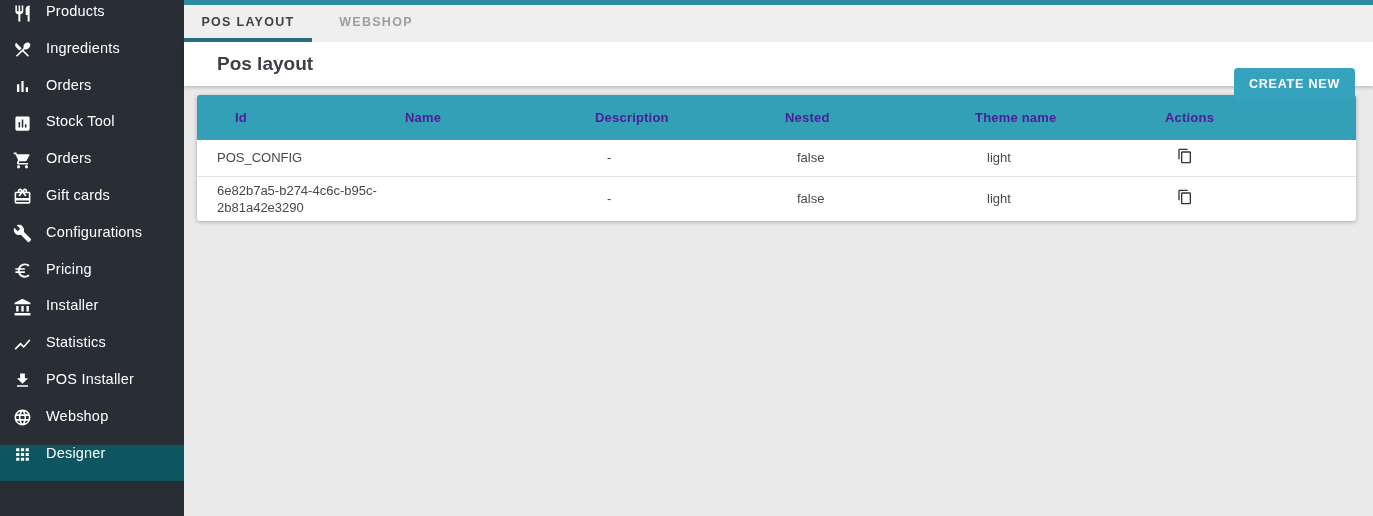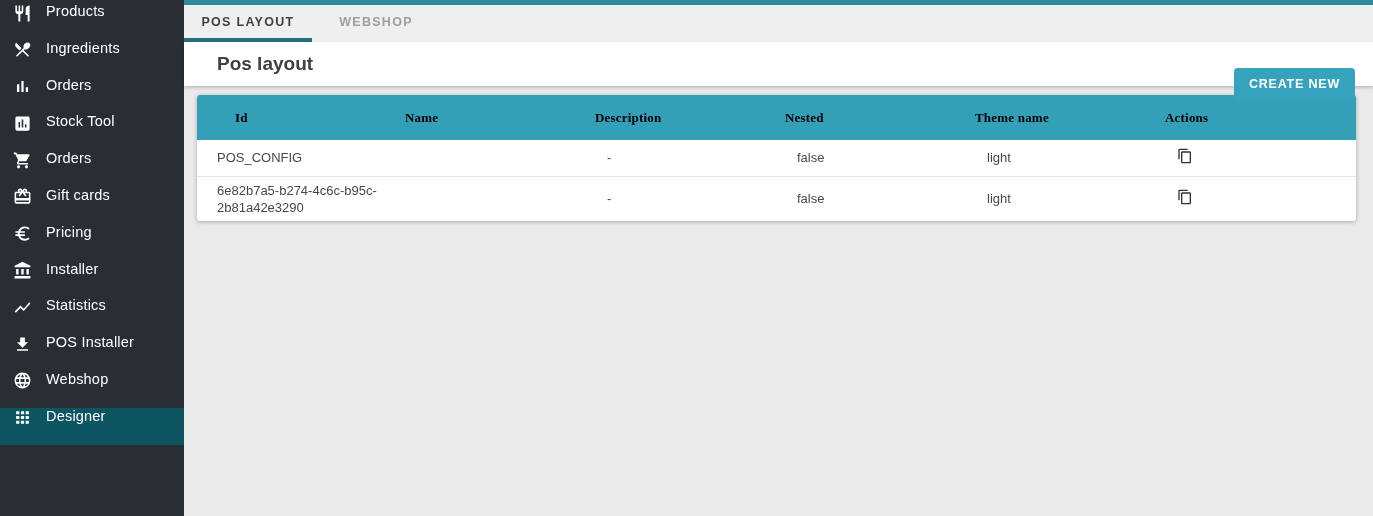--- a/index.html
+++ b/index.html
@@ -29,22 +29,22 @@
                   box-shadow:0 2px 3px rgba(0,0,0,0.18); position:relative; z-index:2; }
   .page-title { font-size:19px; font-weight:700; color:#3b4147; }
   .create-btn { background:#35a3bd; color:#ffffff; border:none; border-radius:4px;
                 height:33px; padding:0 15px; font-size:12.5px; font-weight:600;
                 letter-spacing:0.8px; cursor:pointer; font-family:inherit;margin-top:40px; }
 
   .content { flex:1; padding:9px 17px 0 13px; }
   .table-card { background:#ffffff; border-radius:3px; overflow:hidden;
                 box-shadow:0 1px 4px rgba(0,0,0,0.28); }
   table { width:100%; border-collapse:collapse; table-layout:fixed; }
-  thead th { background:#34a0b8; color:#000000; font-weight:600; text-align:left;
-             height:45px; font-size:13px; padding:0 10px 0 8px; letter-spacing:0.2px;font-family:Liberation Serif, serif; }
+  thead th { background:#34a0b8; color:#4c1d95; font-weight:600; text-align:left;
+             height:45px; font-size:13px; padding:0 10px 0 8px; letter-spacing:0.2px; }
   thead th:first-child { padding-left:38px; }
   td { font-size:13px; color:#45494e; padding:5px 10px 5px 20px; height:36px;
        vertical-align:middle; line-height:17px; overflow-wrap:break-word; }
   tbody tr + tr td { border-top:1px solid #e4e4e4; }
   .copy-btn { background:none; border:none; cursor:pointer; padding:0; line-height:0; }
   .copy-btn svg { width:16px; height:18px; fill:#2f3338; }
 </style>
 </head>
 <body>
 
@@ -92,20 +92,28 @@
         </span>
       <span class="lbl">Orders</span>
     </div>
     <div class="sidebar-item">
       <span class="icon">
           <svg viewBox="0 0 24 24">
             <path d="M20 6h-2.18c.11-.31.18-.65.18-1 0-1.66-1.34-3-3-3-1.05 0-1.96.54-2.5 1.35l-.5.67-.5-.68C10.96 2.54 10.05 2 9 2 7.34 2 6 3.34 6 5c0 .35.07.69.18 1H4c-1.11 0-1.99.89-1.99 2L2 19c0 1.11.89 2 2 2h16c1.11 0 2-.89 2-2V8c0-1.11-.89-2-2-2zm-5-2c.55 0 1 .45 1 1s-.45 1-1 1-1-.45-1-1 .45-1 1-1zM9 4c.55 0 1 .45 1 1s-.45 1-1 1-1-.45-1-1 .45-1 1-1zm11 15H4v-2h16v2zm0-5H4V8h5.08L7 10.83 8.62 12 11 8.76l1-1.36 1 1.36L15.38 12 17 10.83 14.92 8H20v6z"></path>
           </svg>
         </span>
       <span class="lbl">Gift cards</span>
+    </div>
+    <div class="sidebar-item">
+      <span class="icon">
+          <svg viewBox="0 0 24 24">
+            <path d="M22.7 19l-9.1-9.1c.9-2.3.4-5-1.5-6.9-2-2-5-2.4-7.4-1.3L9 6 6 9 1.6 4.7C.4 7.1.9 10.1 2.9 12.1c1.9 1.9 4.6 2.4 6.9 1.5l9.1 9.1c.4.4 1 .4 1.4 0l2.3-2.3c.5-.4.5-1.1.1-1.4z"></path>
+          </svg>
+        </span>
+      <span class="lbl">Configurations</span>
     </div>
     <div class="sidebar-item">
       <span class="icon">
           <svg viewBox="0 0 24 24">
             <path d="M15 18.5c-2.51 0-4.68-1.42-5.76-3.5H15v-2H8.58c-.05-.33-.08-.66-.08-1s.03-.67.08-1H15V9H9.24C10.32 6.92 12.5 5.5 15 5.5c1.61 0 3.09.59 4.23 1.57L21 5.3C19.41 3.87 17.3 3 15 3c-3.92 0-7.24 2.51-8.48 6H3v2h3.06c-.04.33-.06.66-.06 1 0 .34.02.67.06 1H3v2h3.52c1.24 3.49 4.56 6 8.48 6 2.31 0 4.41-.87 6-2.3l-1.78-1.77c-1.13.98-2.6 1.57-4.22 1.57z"></path>
           </svg>
         </span>
       <span class="lbl">Pricing</span>
     </div>
     <div class="sidebar-item">

